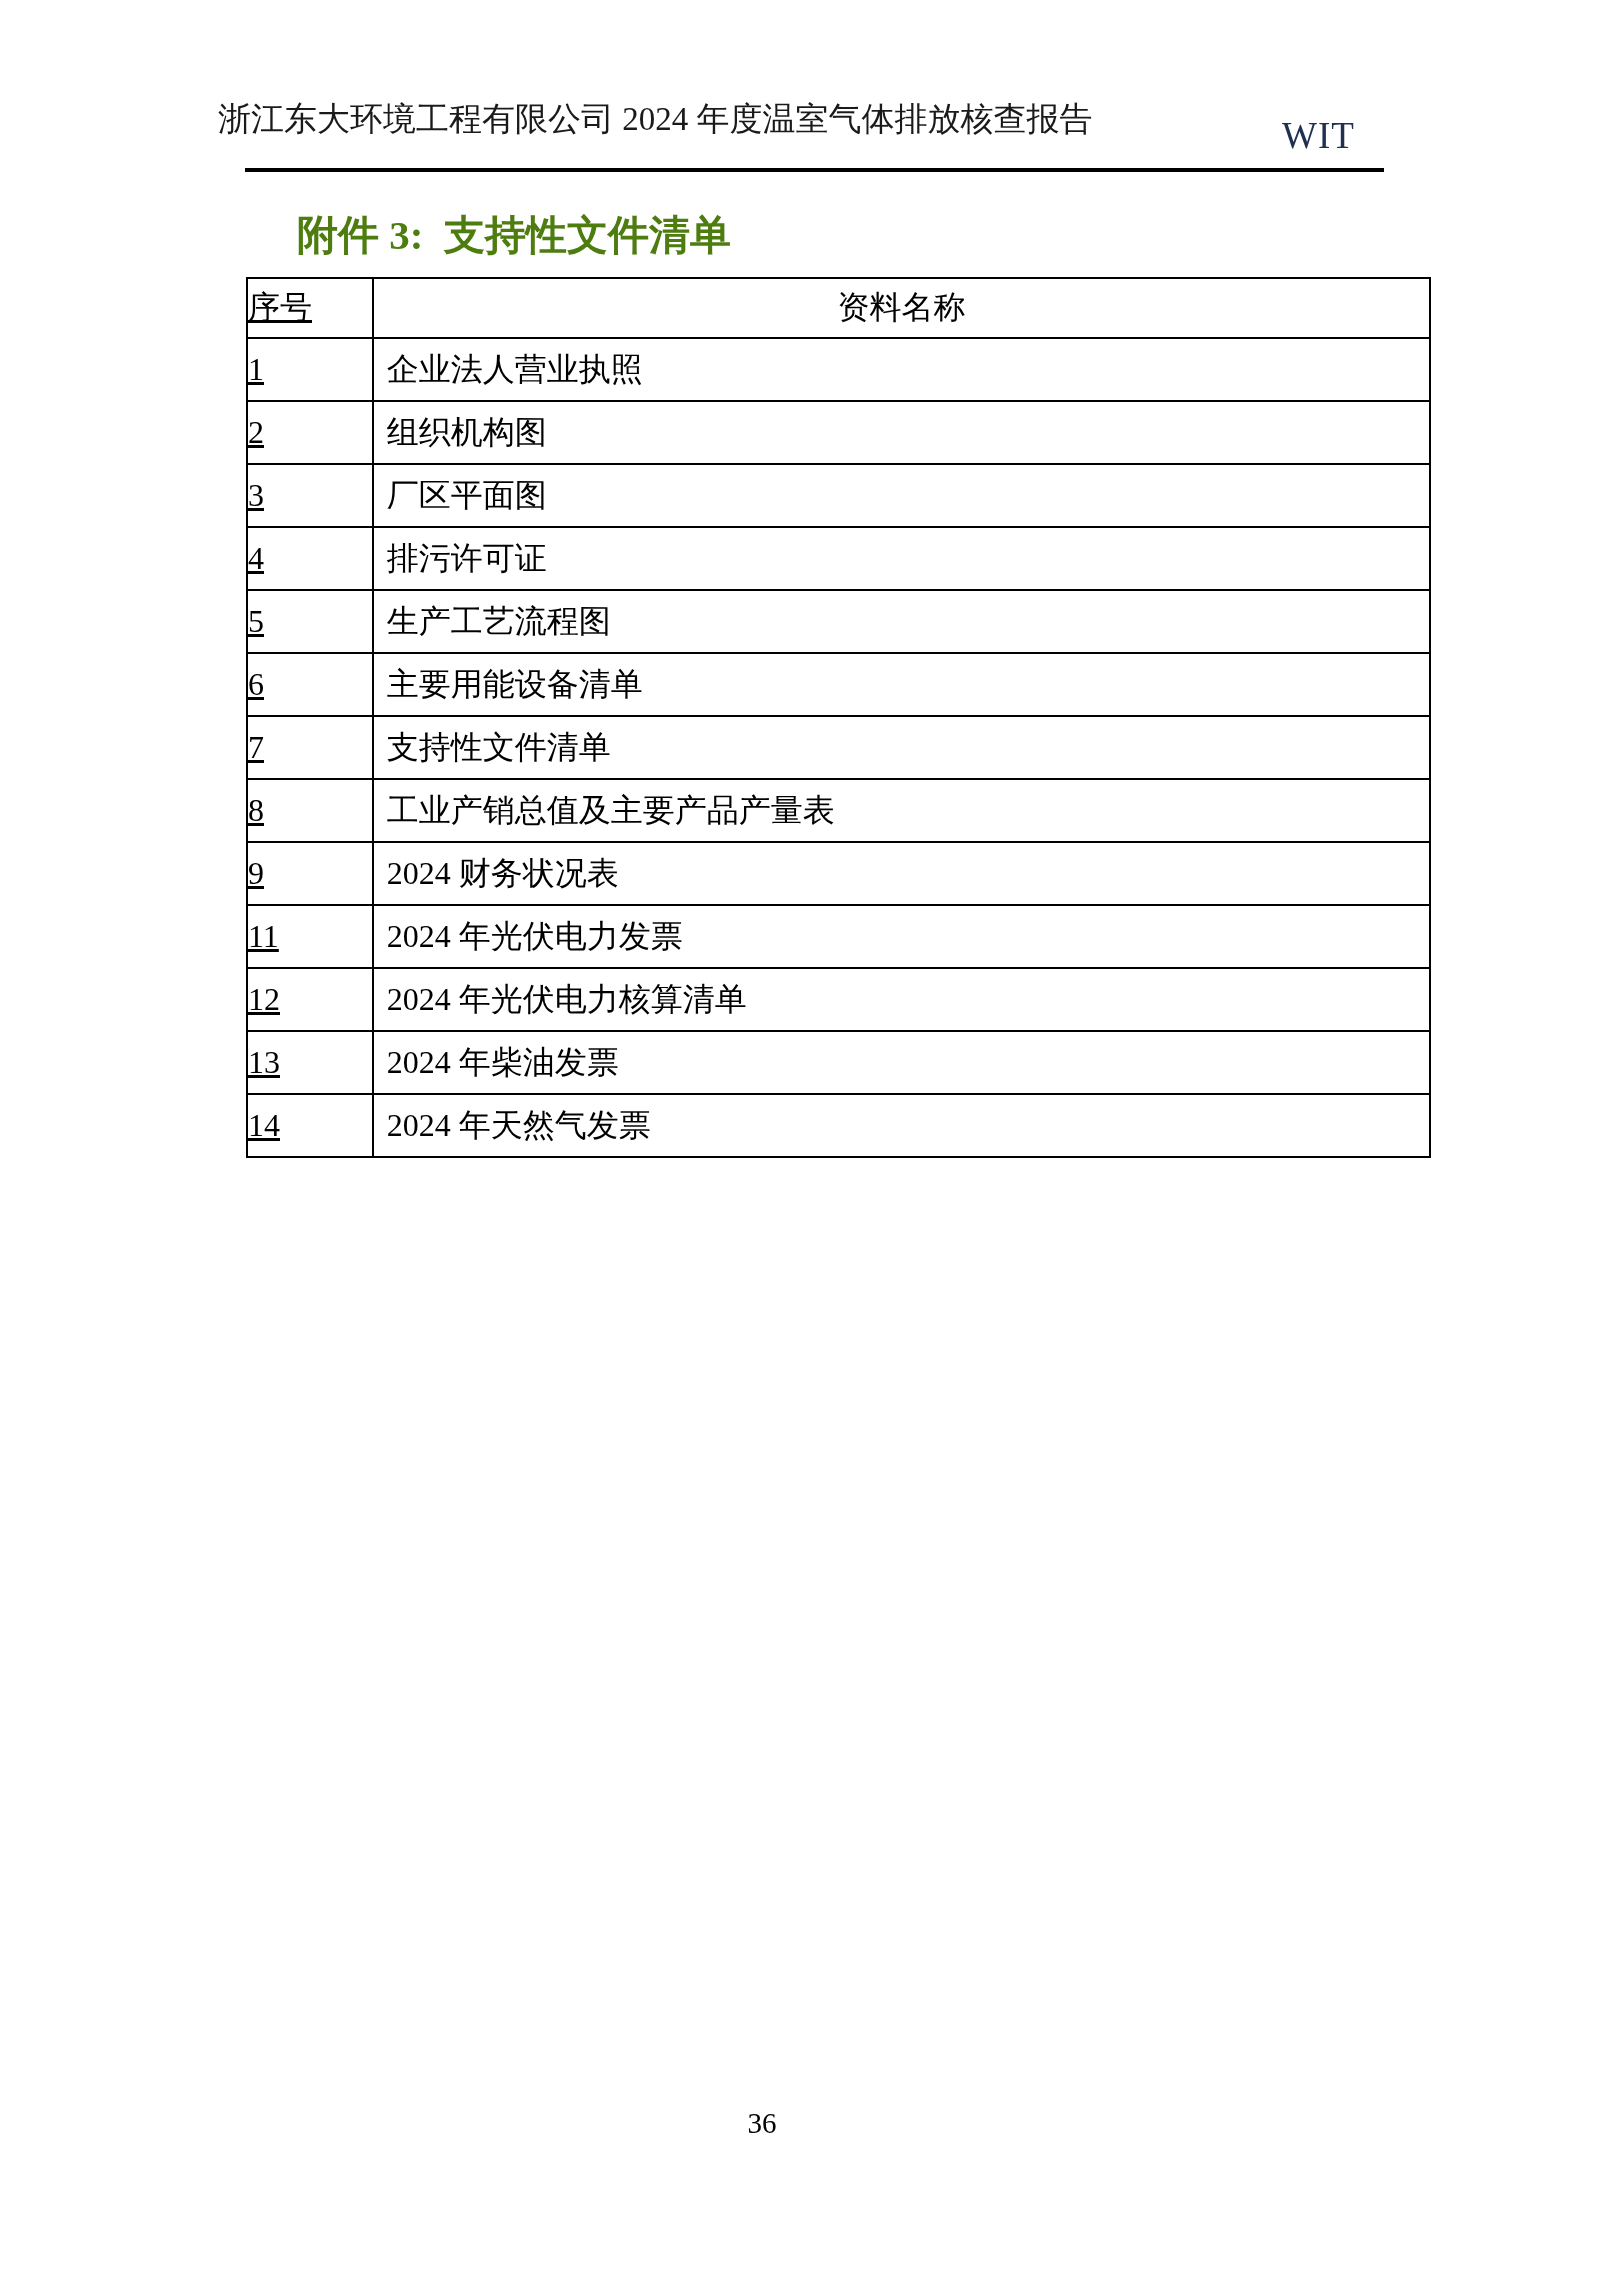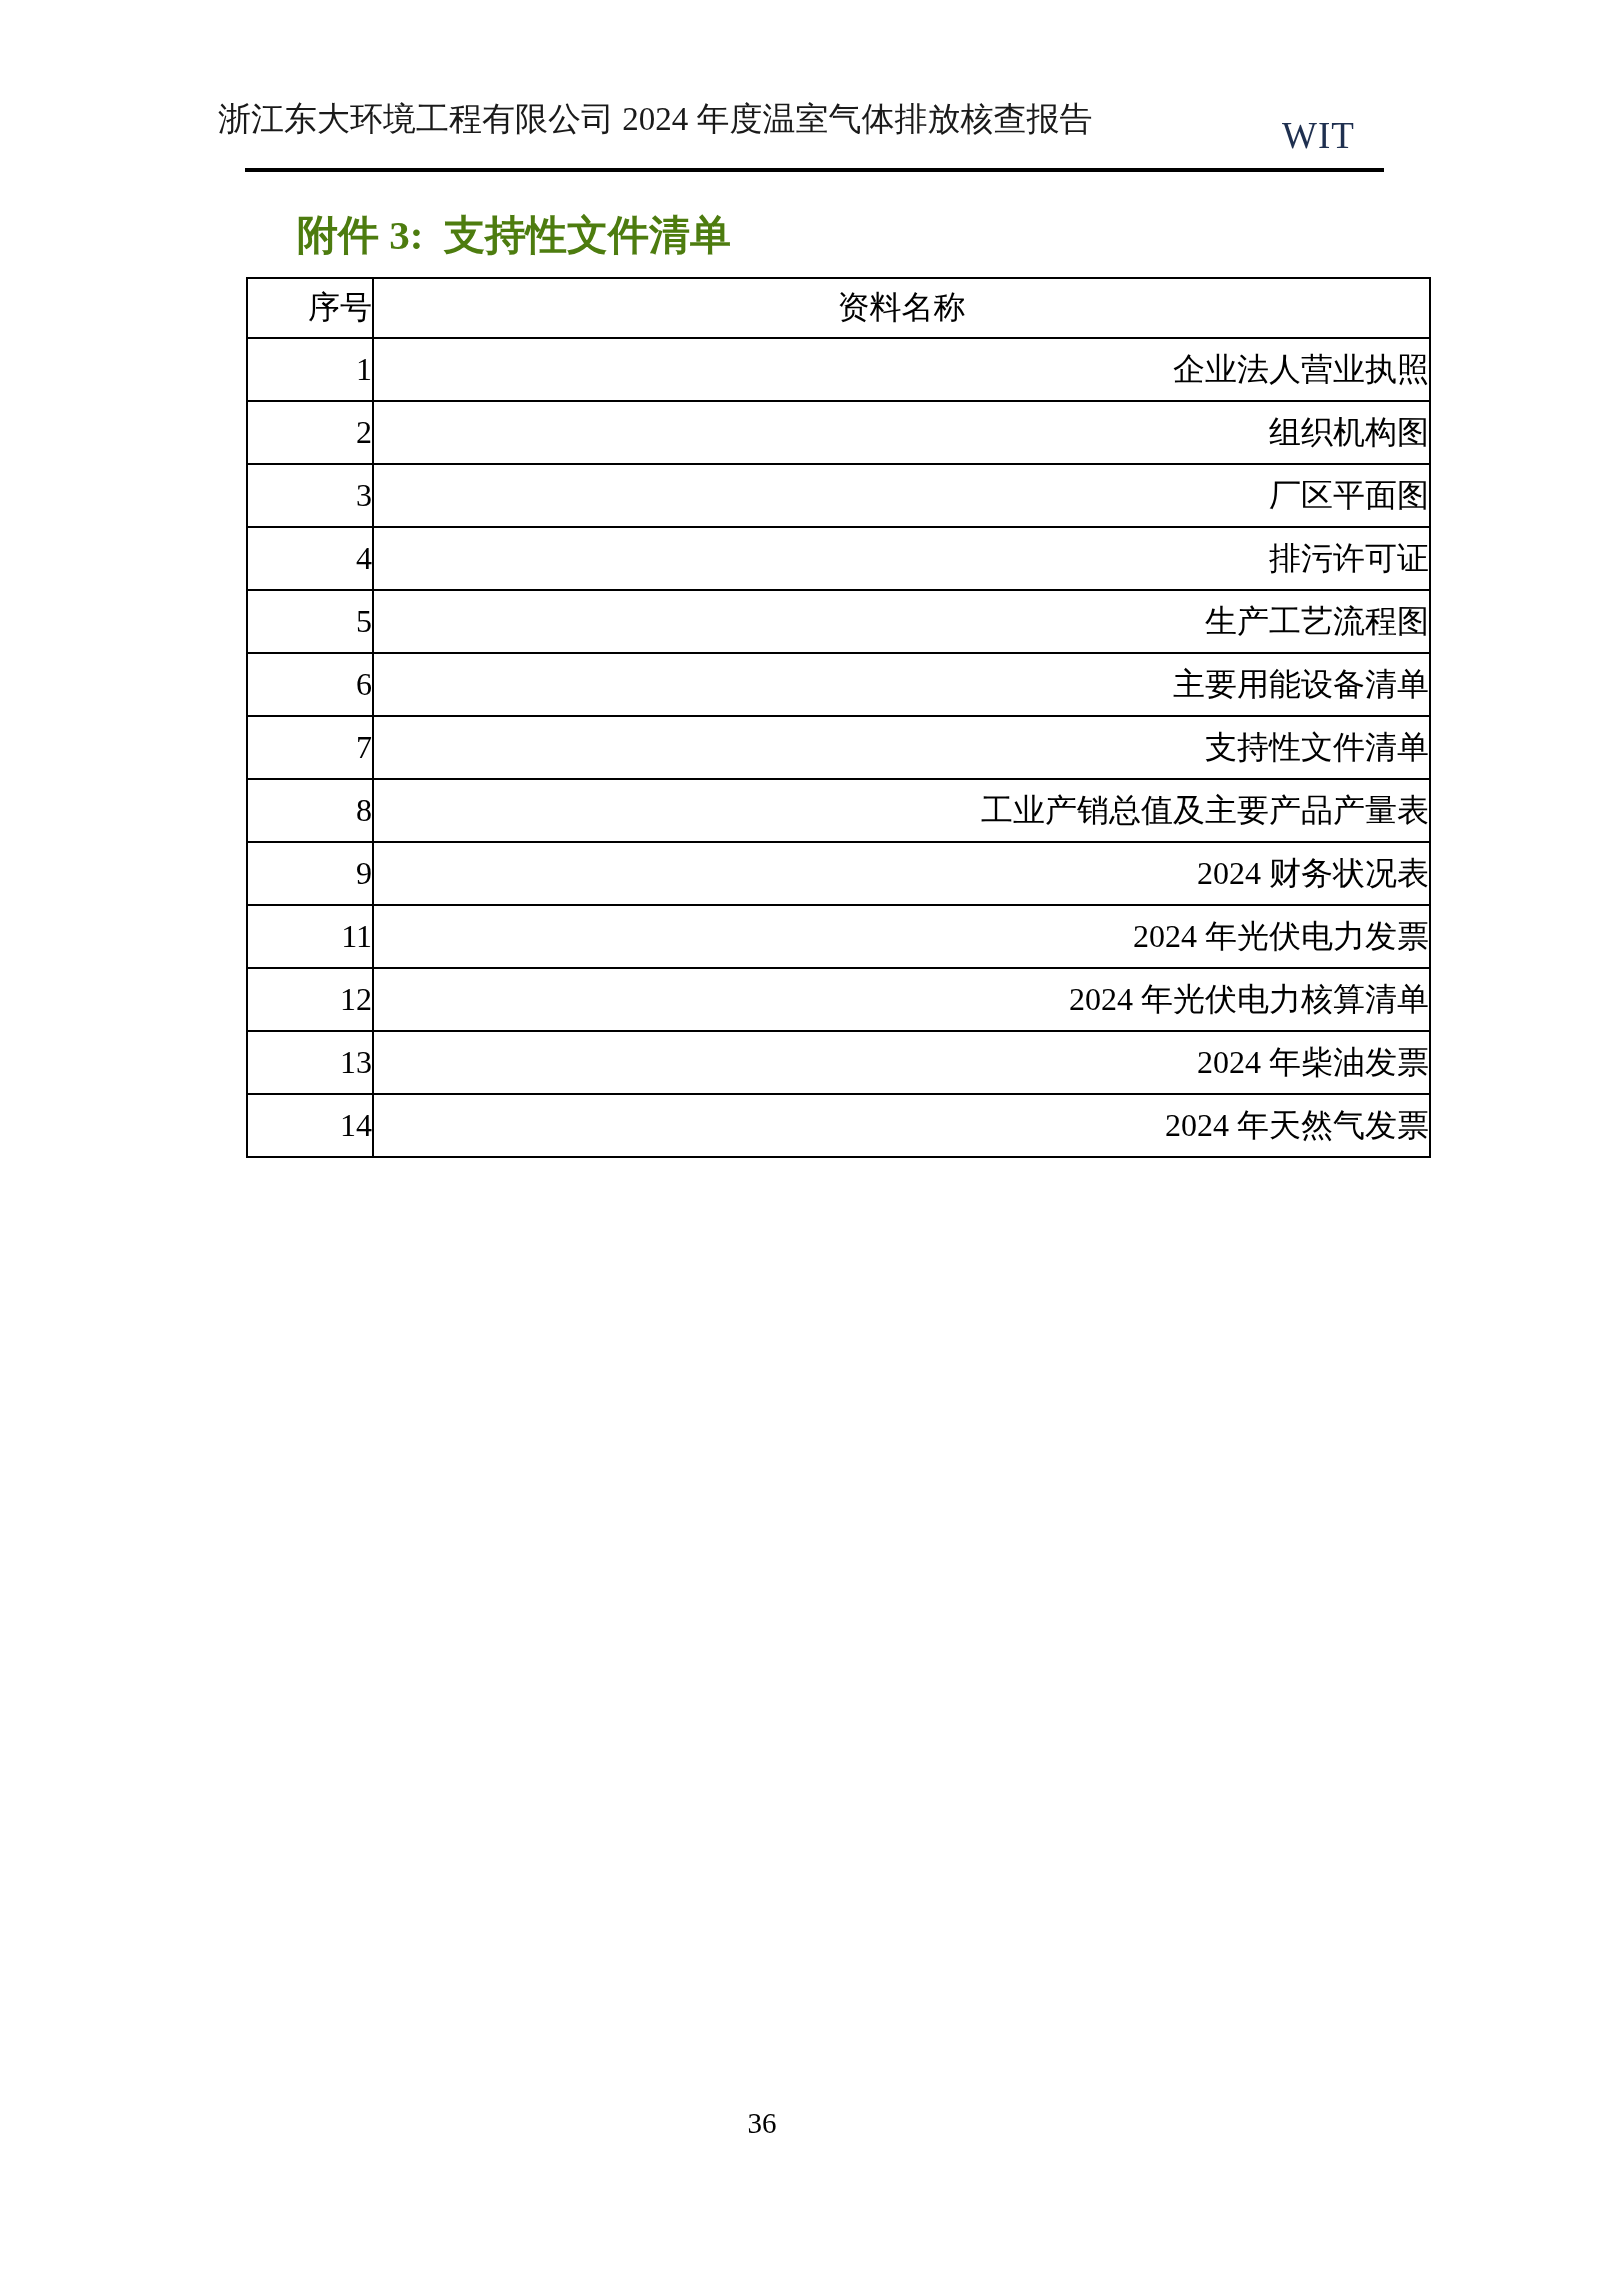--- a/index.html
+++ b/index.html
@@ -62,23 +62,23 @@
     border: 2.9px solid #000000;
     font-weight: normal;
     font-size: 32px;
     color: #000000;
     vertical-align: middle;
     overflow: hidden;
     white-space: pre;
   }
   table.doc-table thead tr { height: 60px; }
   table.doc-table tbody tr { height: 63px; }
-  th.h-no, td.cell-no { text-align: right; }
+  th.h-no, td.cell-no { text-align: left; text-decoration: underline; }
   th.h-name { }
-  td.cell-name { text-align: right; padding-left: 12.7px; }
+  td.cell-name { text-align: left; padding-left: 12.7px; }
   .page-number {
     position: absolute;
     left: 0;
     top: 2107px;
     width: 1524px;
     text-align: center;
     font-size: 29px;
     color: #000000;
   }
 </style>

